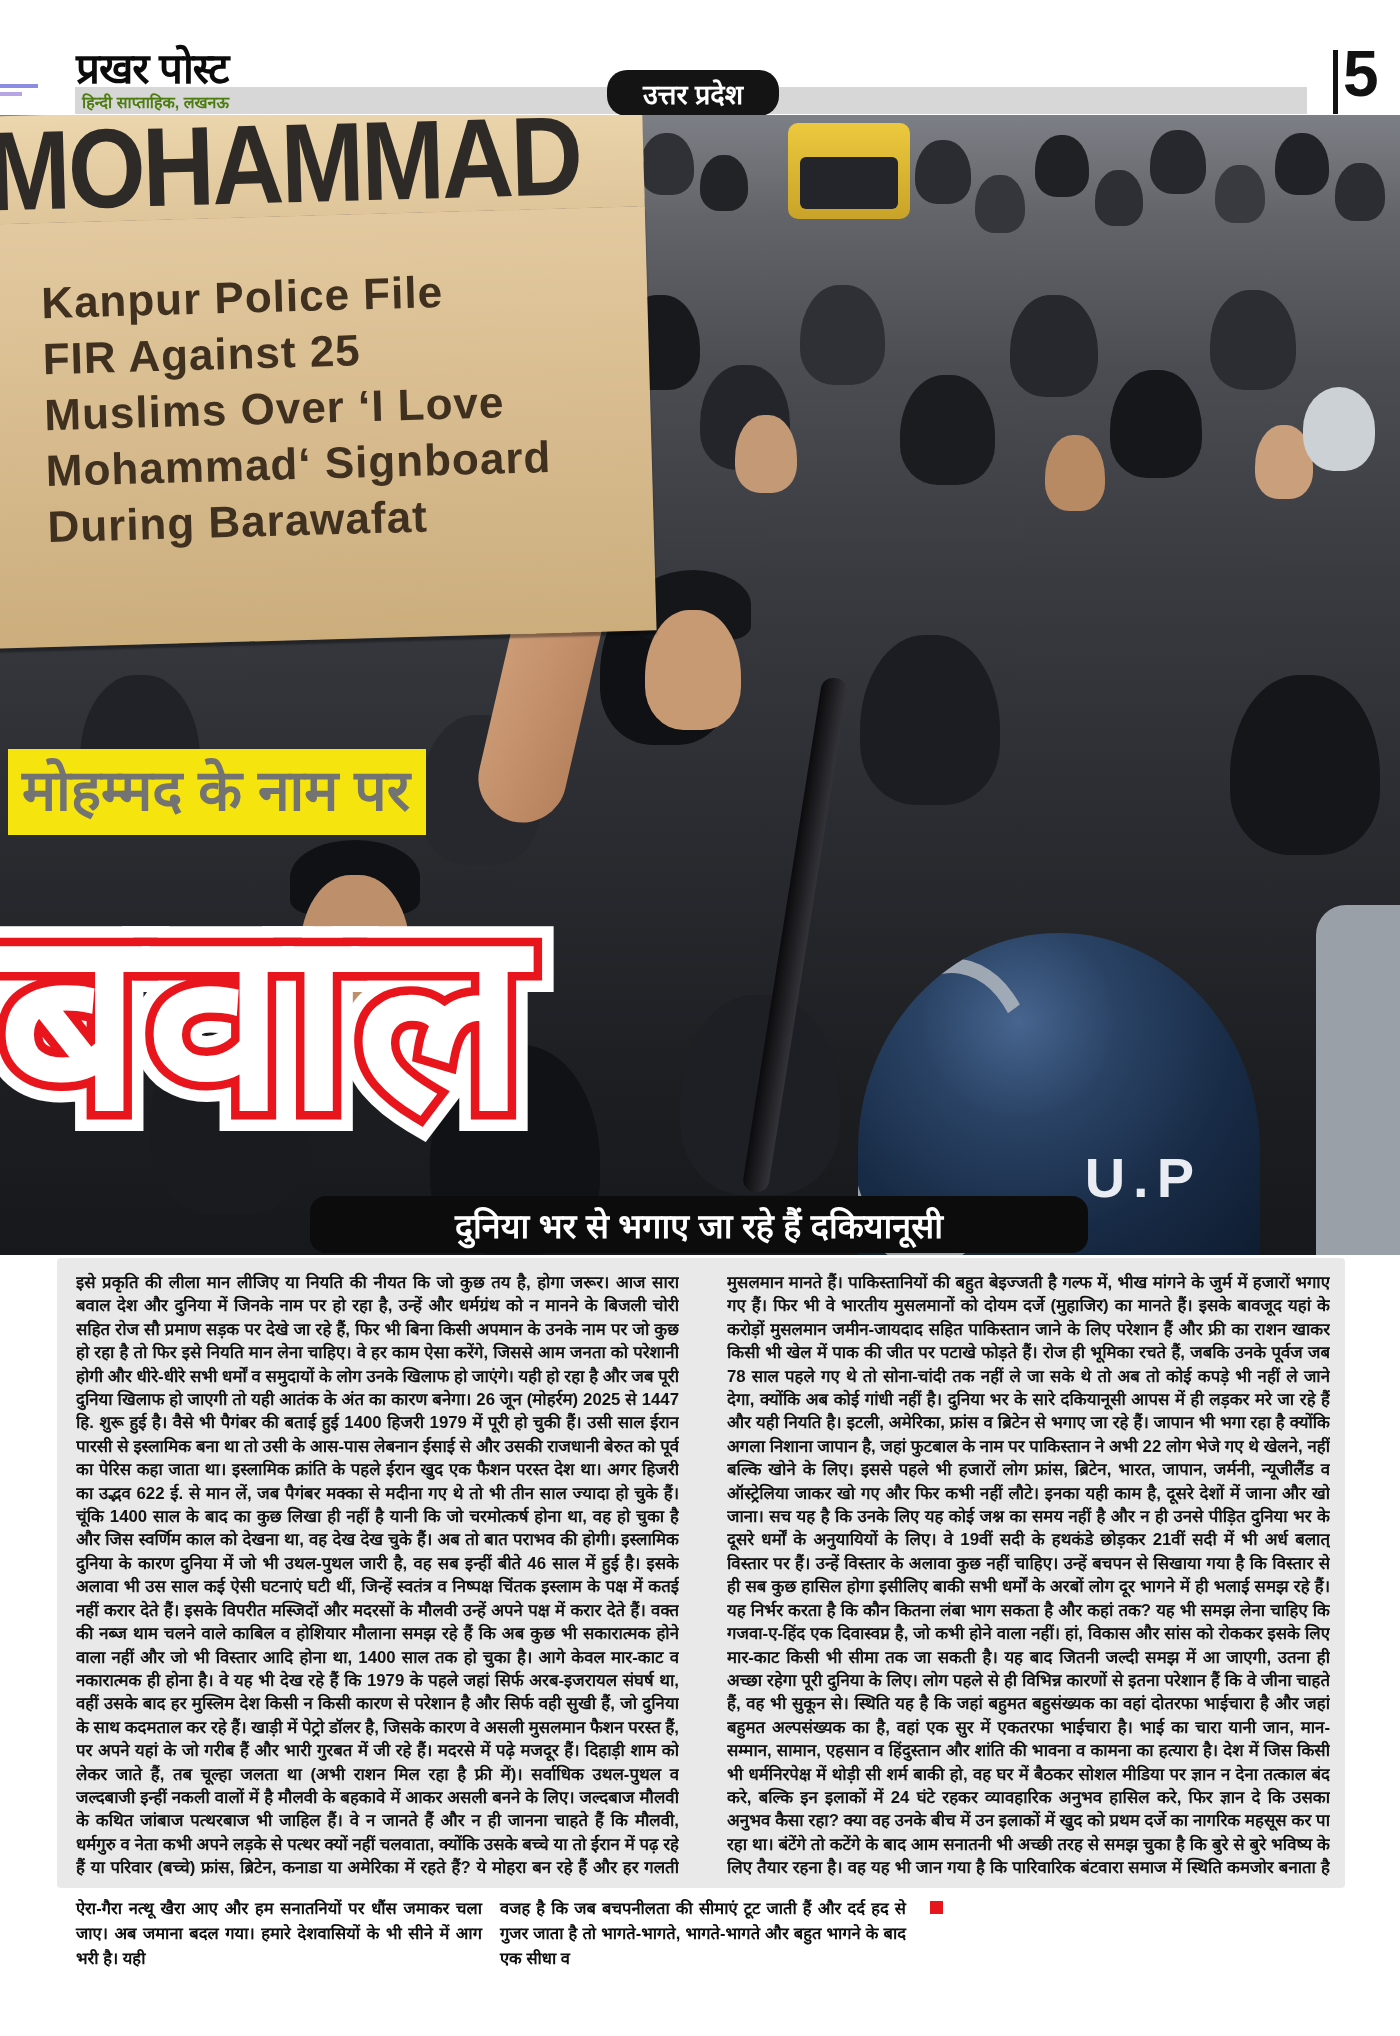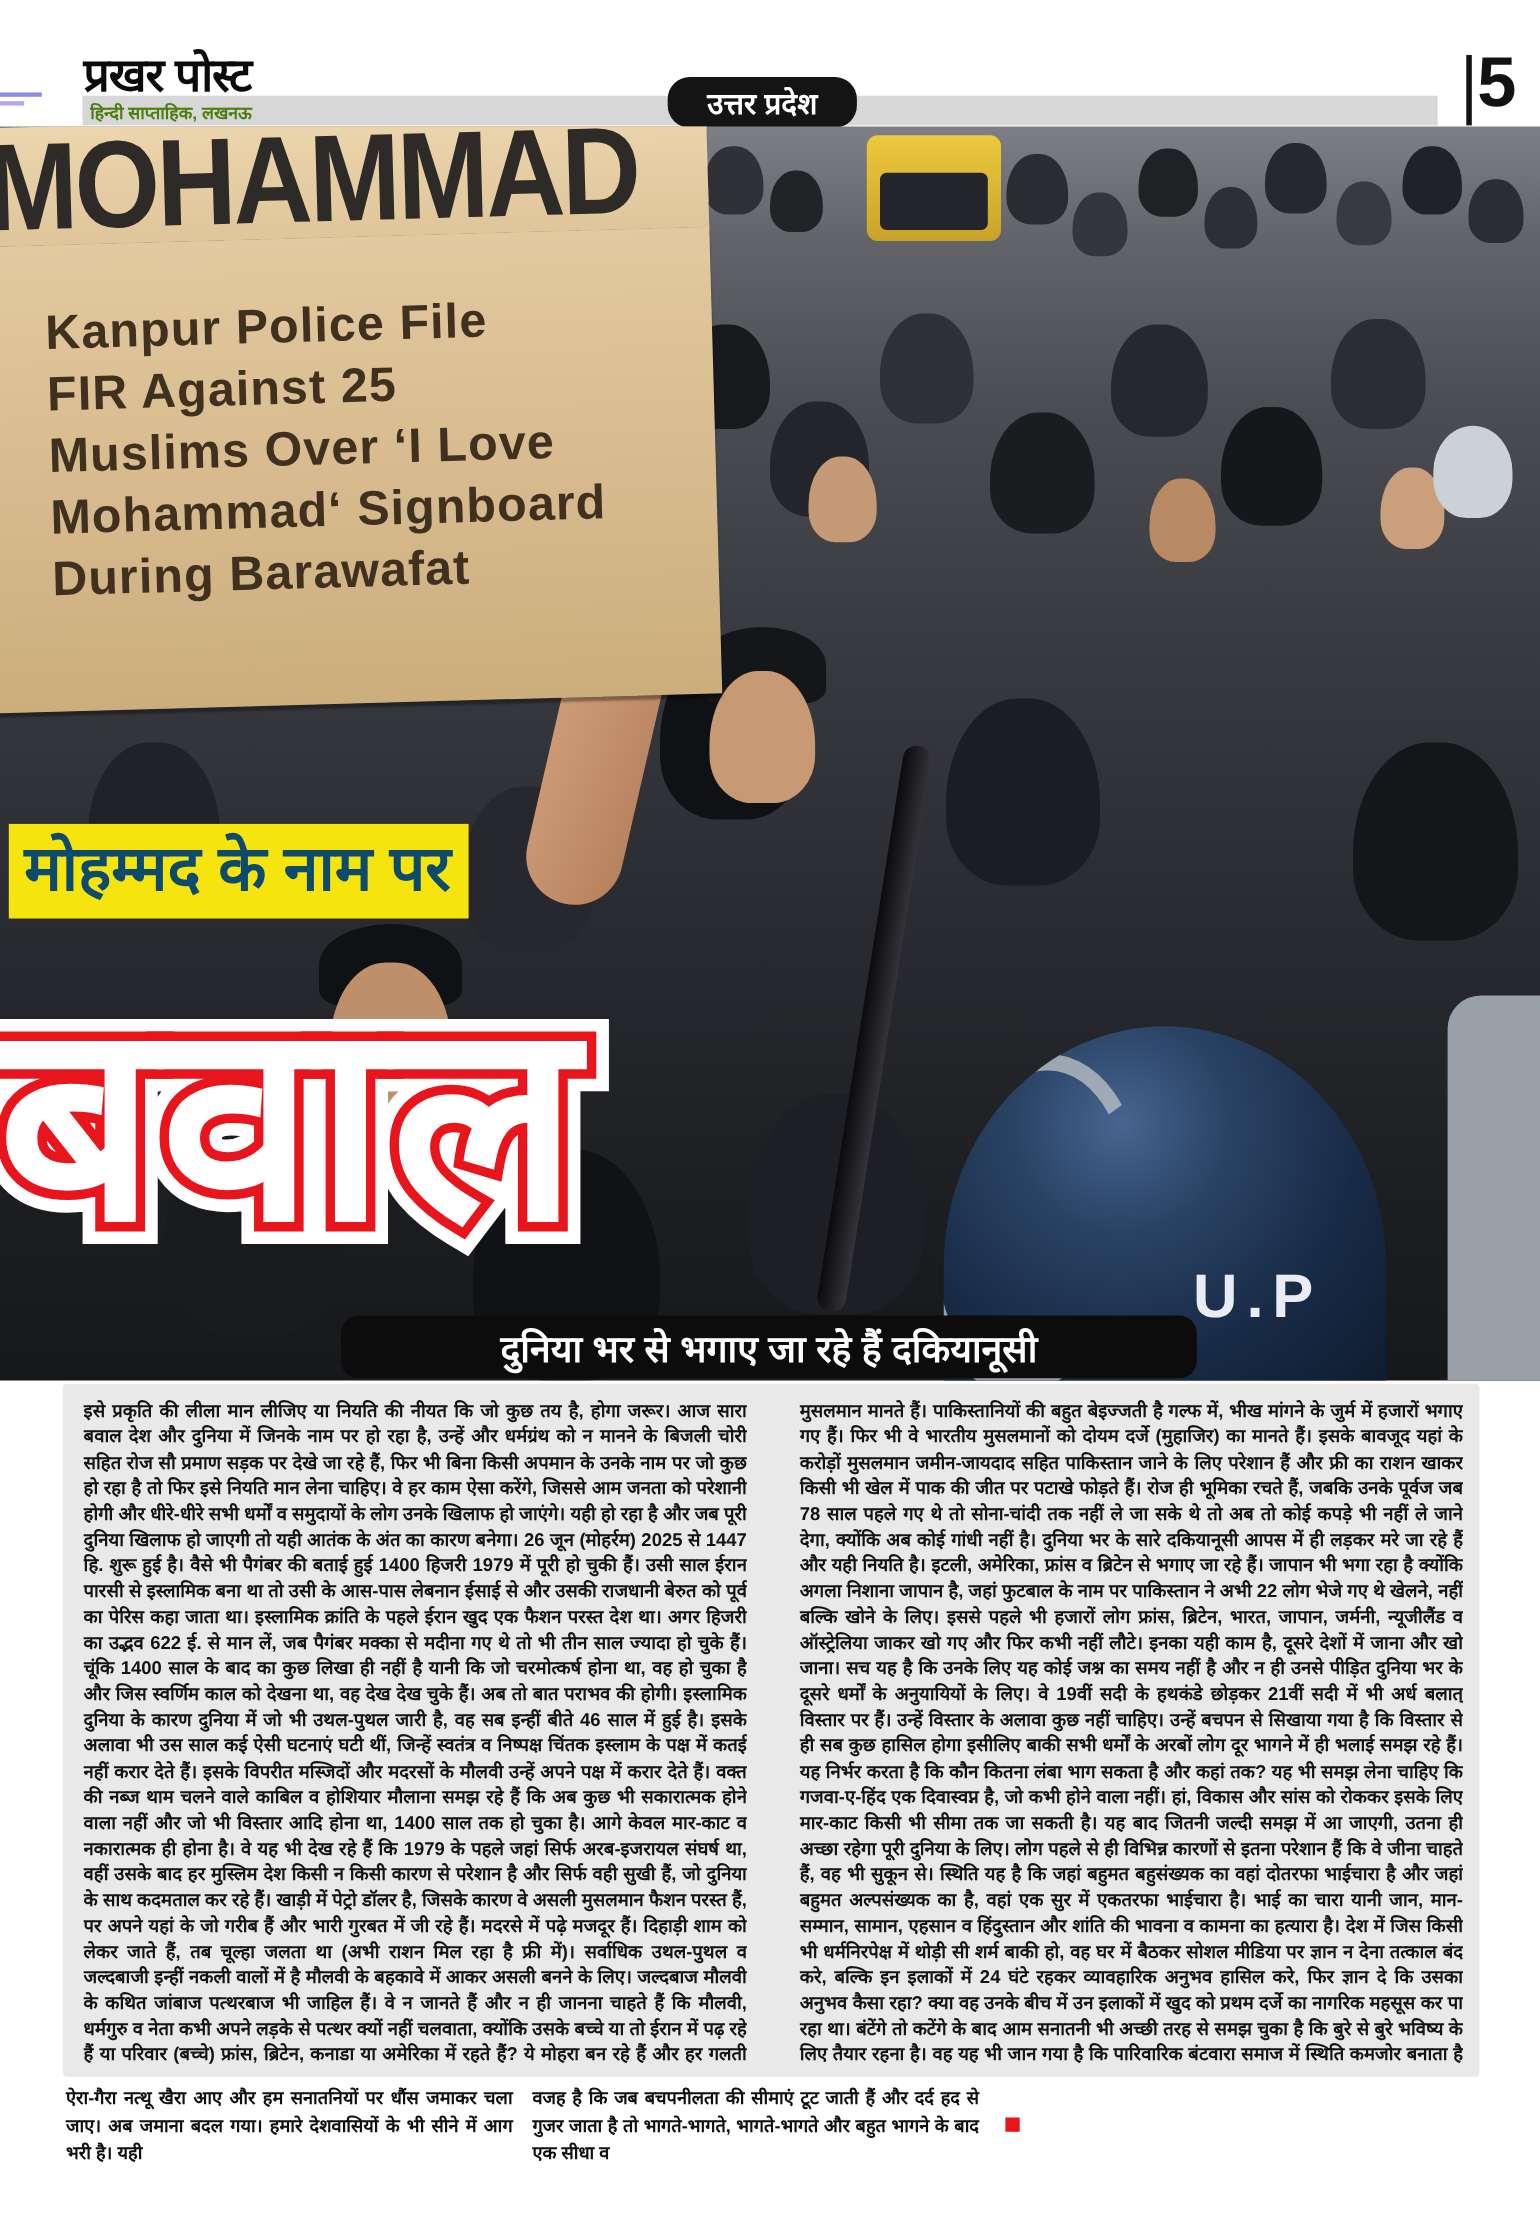--- a/index.html
+++ b/index.html
@@ -48,33 +48,33 @@
   .sign{left:-26px;top:2px;width:668px;transform:rotate(-1.6deg);transform-origin:0 0;}
   .sign-band{background:linear-gradient(180deg,#ecd6ad,#dfc59a);height:108px;overflow:hidden;
     box-shadow:0 3px 0 #b99d6f;}
   .sign-band span{display:inline-block;font-size:104px;line-height:102px;font-weight:700;color:#2e2a27;
     letter-spacing:-3px;margin-left:12px;transform:scale(.96,1.08);transform-origin:0 0;white-space:nowrap;}
   .sign-body{background:linear-gradient(180deg,#e3c99f,#d6ba8d 55%,#ccae7d);height:372px;padding:52px 0 0 62px;
     box-shadow:0 4px 2px rgba(0,0,0,.35);}
   .sign-body div{font-size:44px;line-height:56px;color:#40301f;font-weight:600;letter-spacing:1px;}
 
   
-  .kicker{left:8px;top:634px;display:inline-block;background:#f6e40e;color:#0c4a6e;
+  .kicker{left:8px;top:634px;display:inline-block;background:#f6e40e;color:#737373;
     font-size:57px;line-height:66px;font-weight:900;padding:8px 16px 12px 14px;letter-spacing:0;}
   .bawal{left:-16px;top:762px;width:660px;height:320px;}
 
   
   .panel{left:57px;top:1258px;width:1288px;height:630px;background:#e9e9ea;border-radius:4px;}
   .headline-bar{left:310px;top:1196px;width:778px;height:57px;background:#0c0c0c;border-radius:16px;
     color:#ffffff;display:flex;align-items:center;justify-content:center;font-size:34px;font-weight:800;}
   .cols{left:76px;top:1271px;width:1254px;height:606px;display:flex;gap:48px;}
   .col{flex:1;font-size:16.8px;line-height:23.4px;text-align:justify;color:#131313;font-weight:600;overflow:hidden;}
 
   
-  .footer{left:60px;top:1896px;width:1254px;display:flex;gap:18px;align-items:center;}
+  .footer{left:76px;top:1896px;width:1254px;display:flex;gap:18px;}
   .fcol{flex:1;font-size:16.5px;line-height:25px;text-align:justify;color:#0f0f0f;font-weight:600;}
   .end-square{display:inline-block;width:13px;height:13px;background:#e8151c;margin-left:6px;}
 </style>
 </head>
 <body>
 
 <div class="abs crop-a"></div>
 <div class="abs crop-b"></div>
 <div class="abs crop-c"></div>
 <div class="abs mast-title">प्रखर पोस्ट</div>

